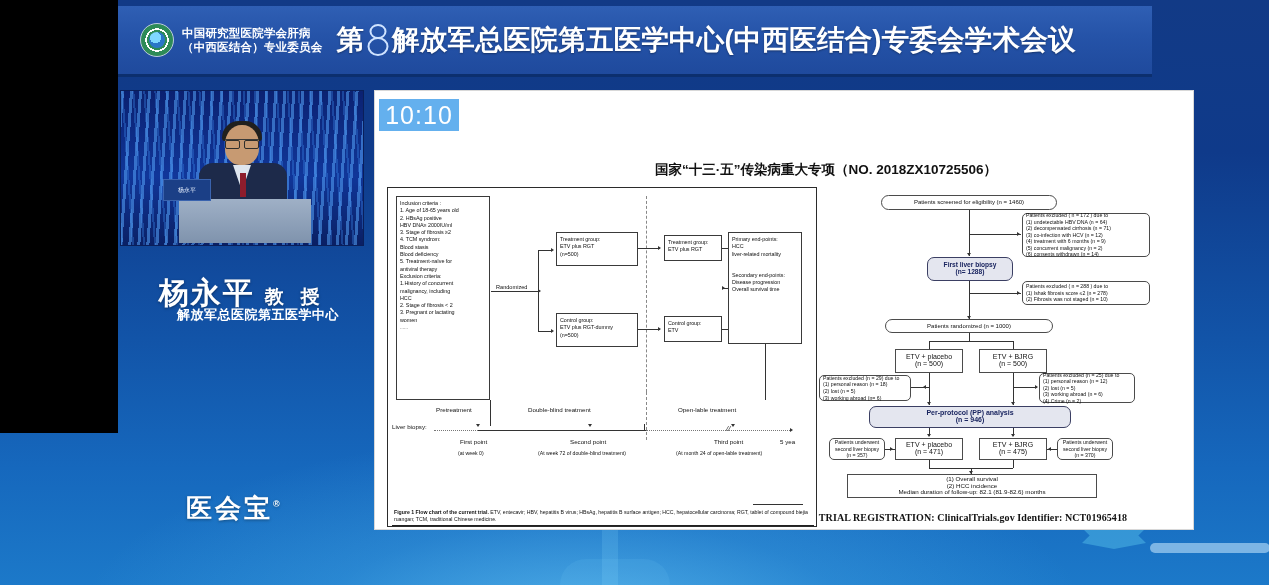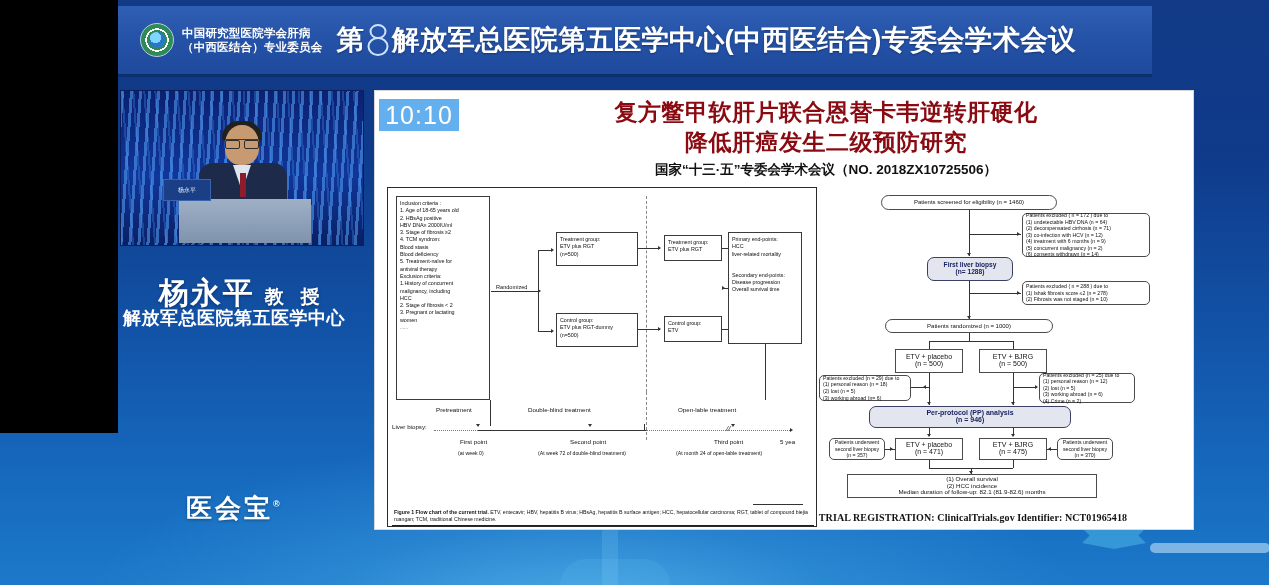--- a/index.html
+++ b/index.html
@@ -156,22 +156,22 @@
   #speaker-name {
     position: absolute; left: 120px; top: 252px; width: 244px; z-index: 25;
     text-align: center; color: #ffffff;
     font-family: "Liberation Serif", serif;
     font-size: 30px; font-weight: 700; letter-spacing: 2px;
     text-shadow: 0 1px 3px rgba(0,0,0,.4);
     margin-top: 21px;
   }
   #speaker-name .title-sm { font-size: 19px; letter-spacing: 6px; margin-left: 10px; }
   #speaker-affil {
-    position: absolute; left: 112px; top: 306px; width: 244px; z-index: 25;
-    text-align: center; color: #ffffff; font-size: 18px; font-weight: 700; letter-spacing: .5px;
+    position: absolute; left: 136px; top: 306px; width: 244px; z-index: 25;
+    text-align: center; color: #ffffff; font-size: 13px; font-weight: 700; letter-spacing: .5px;
   }
   #brand-logo {
     position:absolute; left: 186px; top: 491px; z-index: 25;
     color:#ffffff; font-size: 26px; font-weight: 700; letter-spacing: 3px;
     text-shadow: 0 1px 3px rgba(0,0,0,.35);
   }
   #brand-logo sup { font-size: 9px; vertical-align: super; letter-spacing:0; }
 
   
   #slide {
@@ -305,25 +305,21 @@
   <div id="speaker-affil">解放军总医院第五医学中心</div>
 
   <div id="brand-logo">
     <span>医会宝</span><sup>®</sup>
   </div>
 
   <div id="slide">
 
     <div id="time-badge">10:10</div>
 
-    <div id="slide-title">
-      <div>复方鳖甲软肝片联合恩替卡韦逆转肝硬化</div>
-      <div>降低肝癌发生二级预防研究</div>
-    </div>
-    <div id="slide-subtitle">国家“十三·五”专委会学术会议（NO. 2018ZX10725506）</div>
+    <div id="slide-subtitle">国家“十三·五”传染病重大专项（NO. 2018ZX10725506）</div>
 
     <div id="flow-left">
 
       <div class="fl-box" style="left:8px; top:8px; width:94px; height:204px;">
         <div>Inclusion criteria :</div>
         <div>1. Age of 18-65 years old</div>
         <div>2. HBsAg positive</div>
         <div>   HBV DNA≥ 2000IU/ml</div>
         <div>3. Stage of fibrosis ≥2</div>
         <div>4. TCM syndrom:</div>

